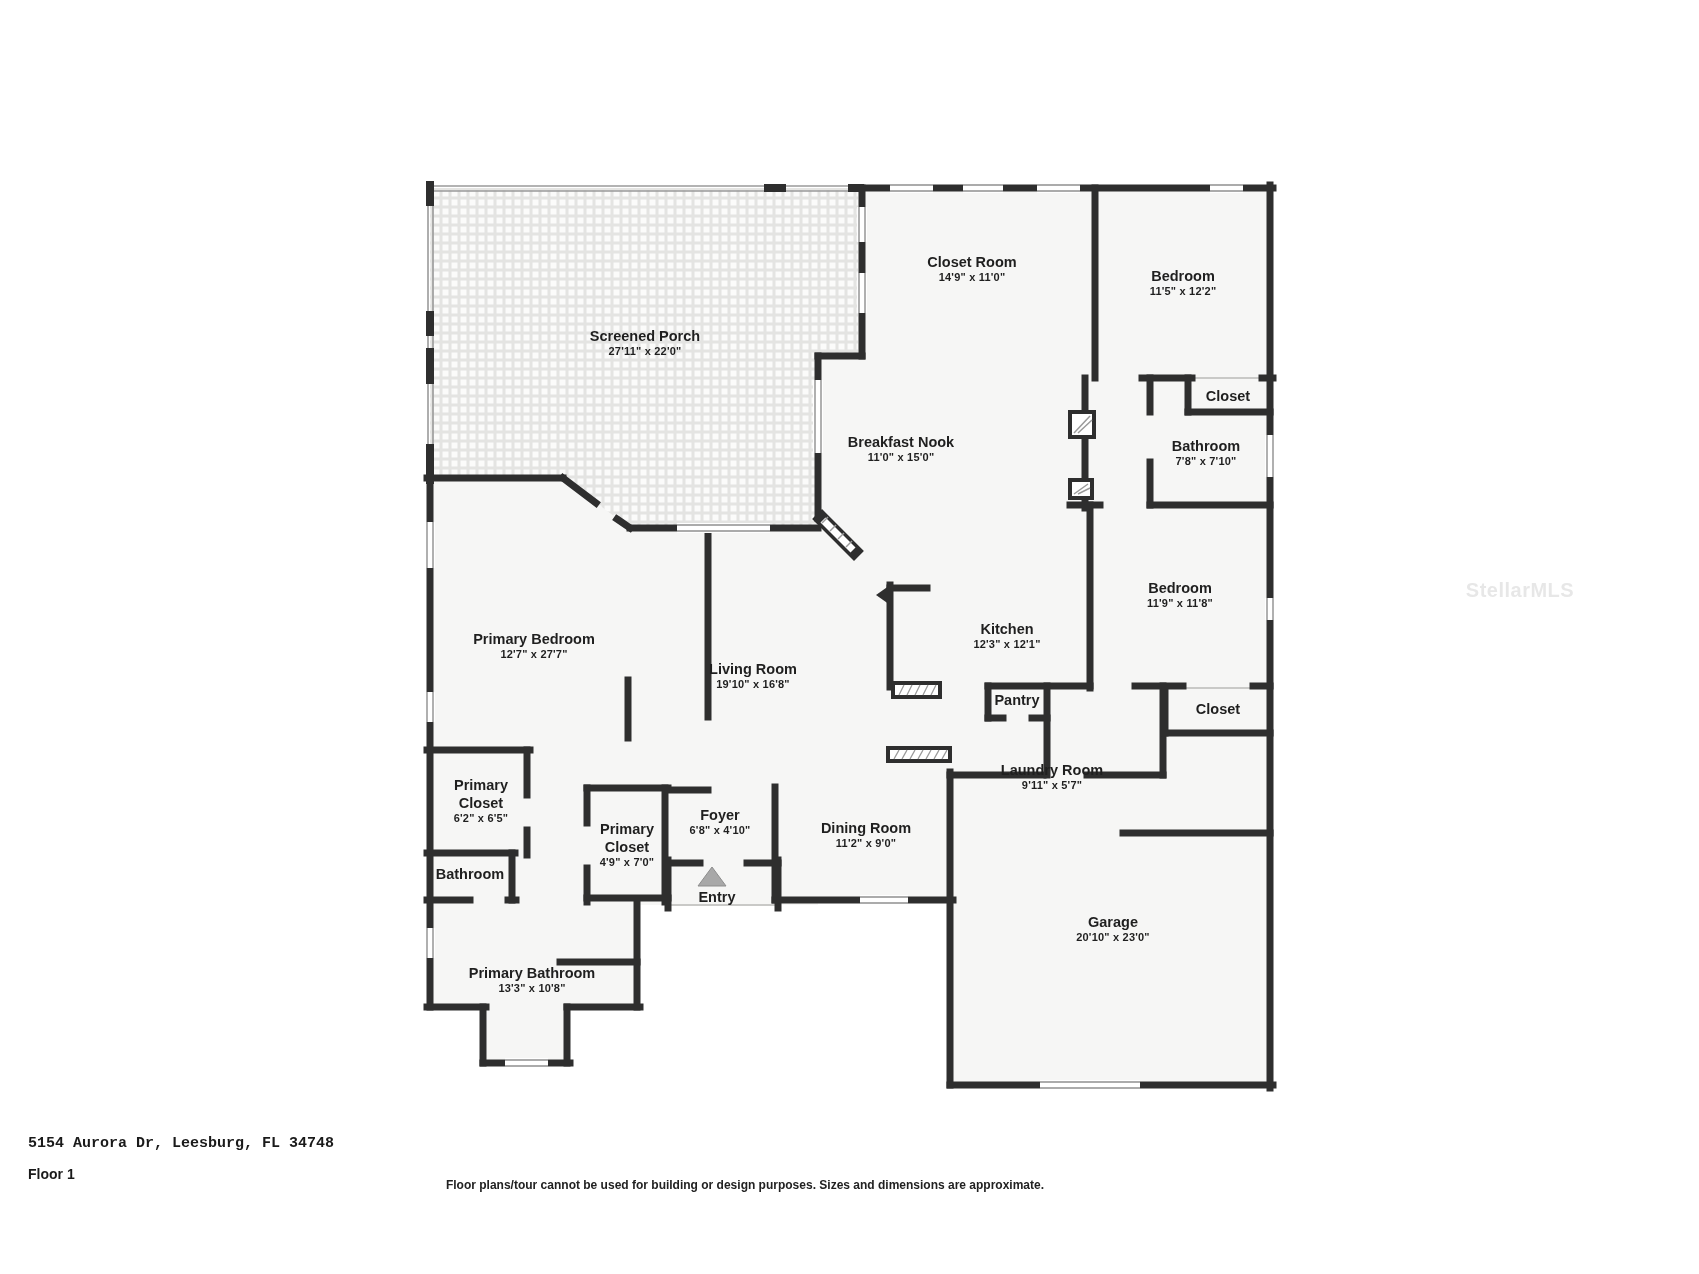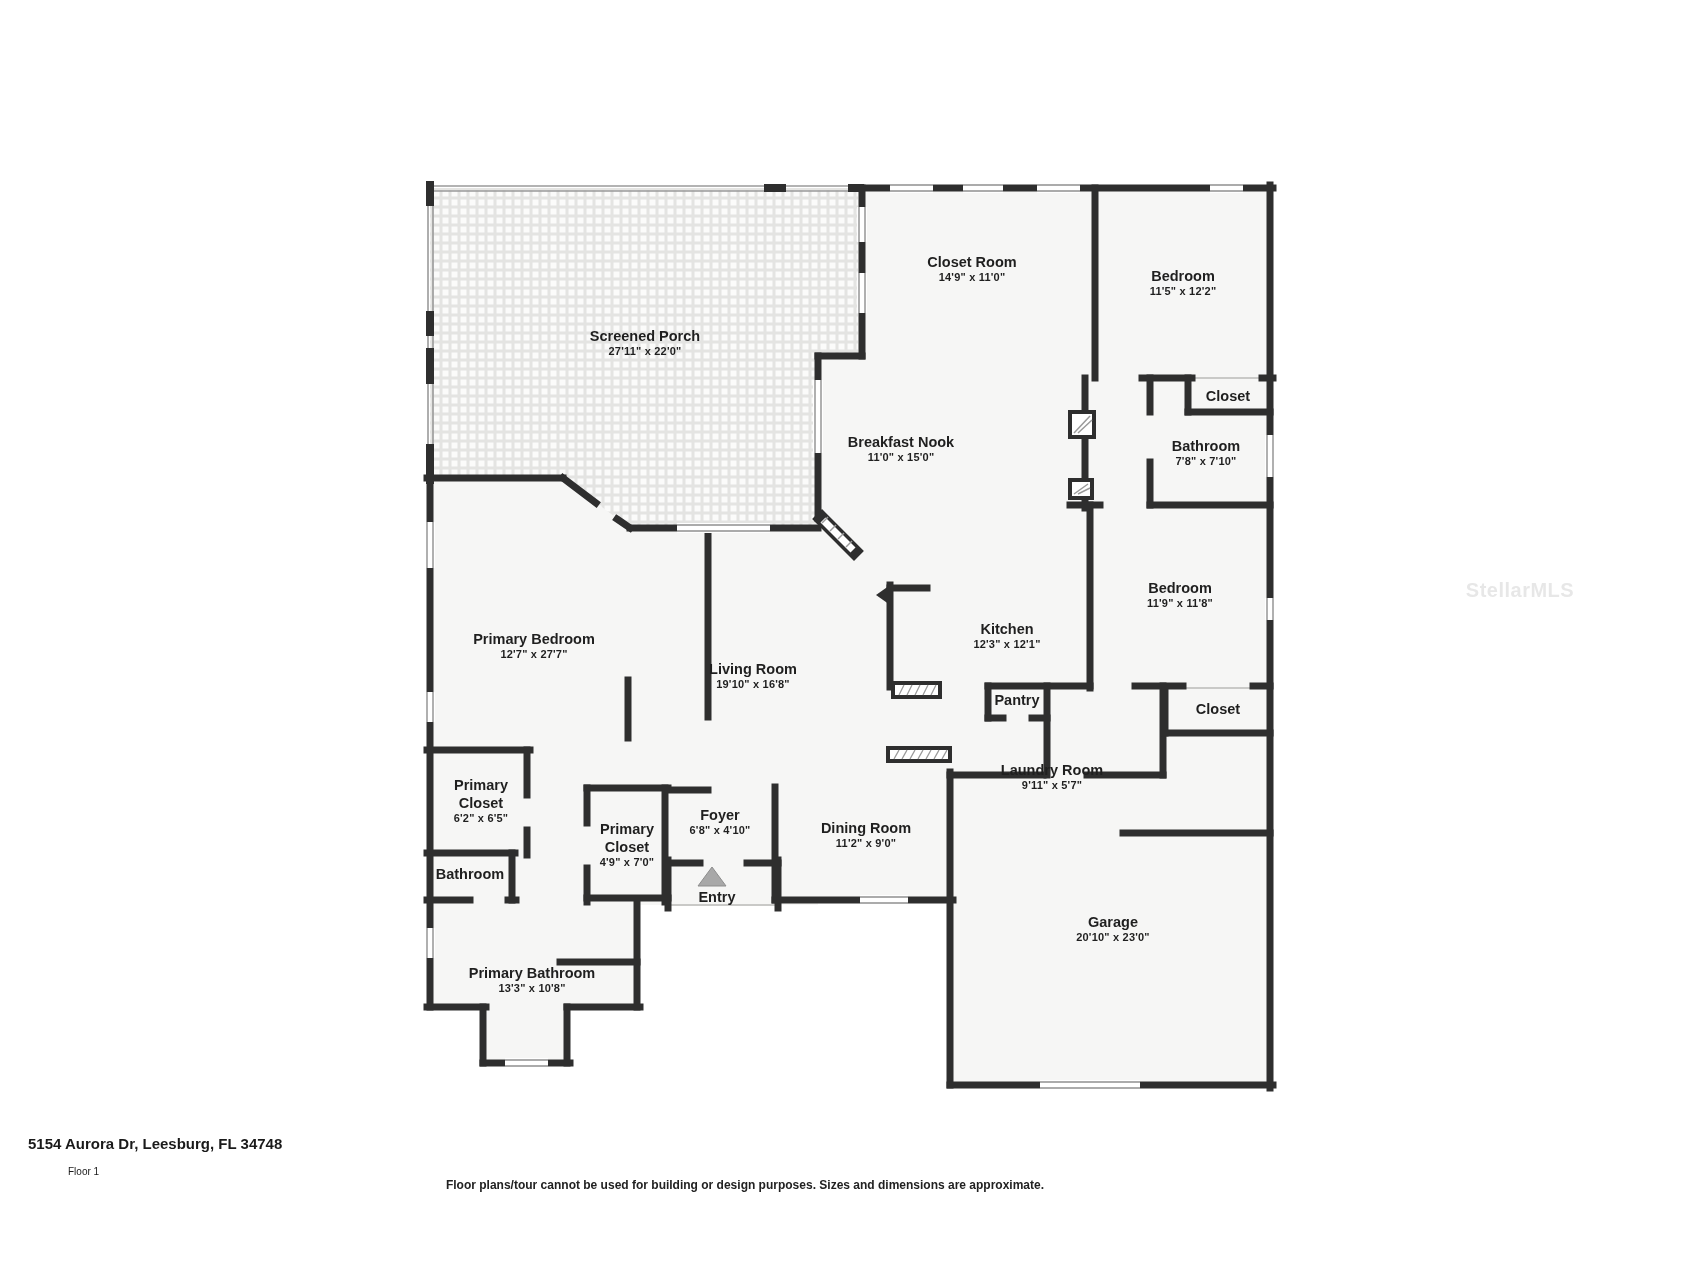--- a/index.html
+++ b/index.html
@@ -3,22 +3,22 @@
 <meta charset="utf-8">
 <style>
   html,body{margin:0;padding:0;background:#ffffff;}
   body{width:1699px;height:1274px;position:relative;font-family:"Liberation Sans",sans-serif;overflow:hidden;}
   .plan-wrap{position:absolute;left:0;top:0;width:1699px;height:1274px;}
   svg{position:absolute;left:0;top:0;}
   .labels{position:absolute;left:0;top:0;width:1699px;height:1274px;pointer-events:none;}
   .room-label{position:absolute;transform:translate(-50%,-50%);text-align:center;color:#1f1f1f;line-height:1.25;}
   .room-label .rname{font-weight:700;font-size:14.5px;display:block;}
   .room-label .rdims{font-weight:700;font-size:11px;display:block;letter-spacing:.2px;}
-  .footer-address{position:absolute;left:28px;top:1135px;font-size:15px;font-weight:700;color:#1a1a1a;}
-  .footer-floor{position:absolute;left:28px;top:1166px;font-size:10px;font-weight:400;color:#1a1a1a;margin-left:40px;}
+  .footer-address{position:absolute;left:28px;top:1135px;font-size:15px;font-weight:700;color:#1a1a1a;font-family:Liberation Mono, monospace;}
+  .footer-floor{position:absolute;left:28px;top:1166px;font-size:14px;font-weight:700;color:#1a1a1a;}
   .footer-disclaimer{position:absolute;left:400px;top:1178px;width:690px;text-align:center;font-size:12px;font-weight:700;color:#222;}
   .watermark{position:absolute;left:1520px;top:590px;transform:translate(-50%,-50%);font-size:20px;font-weight:700;color:rgba(120,120,120,0.18);letter-spacing:.5px;}
 </style>
 </head>
 <body>
 
 <div class="plan-wrap">
   <svg id="plan-svg" width="1699" height="1274" viewBox="0 0 1699 1274">
     <defs>
       <pattern id="porchdots" width="9" height="9" patternUnits="userSpaceOnUse">

